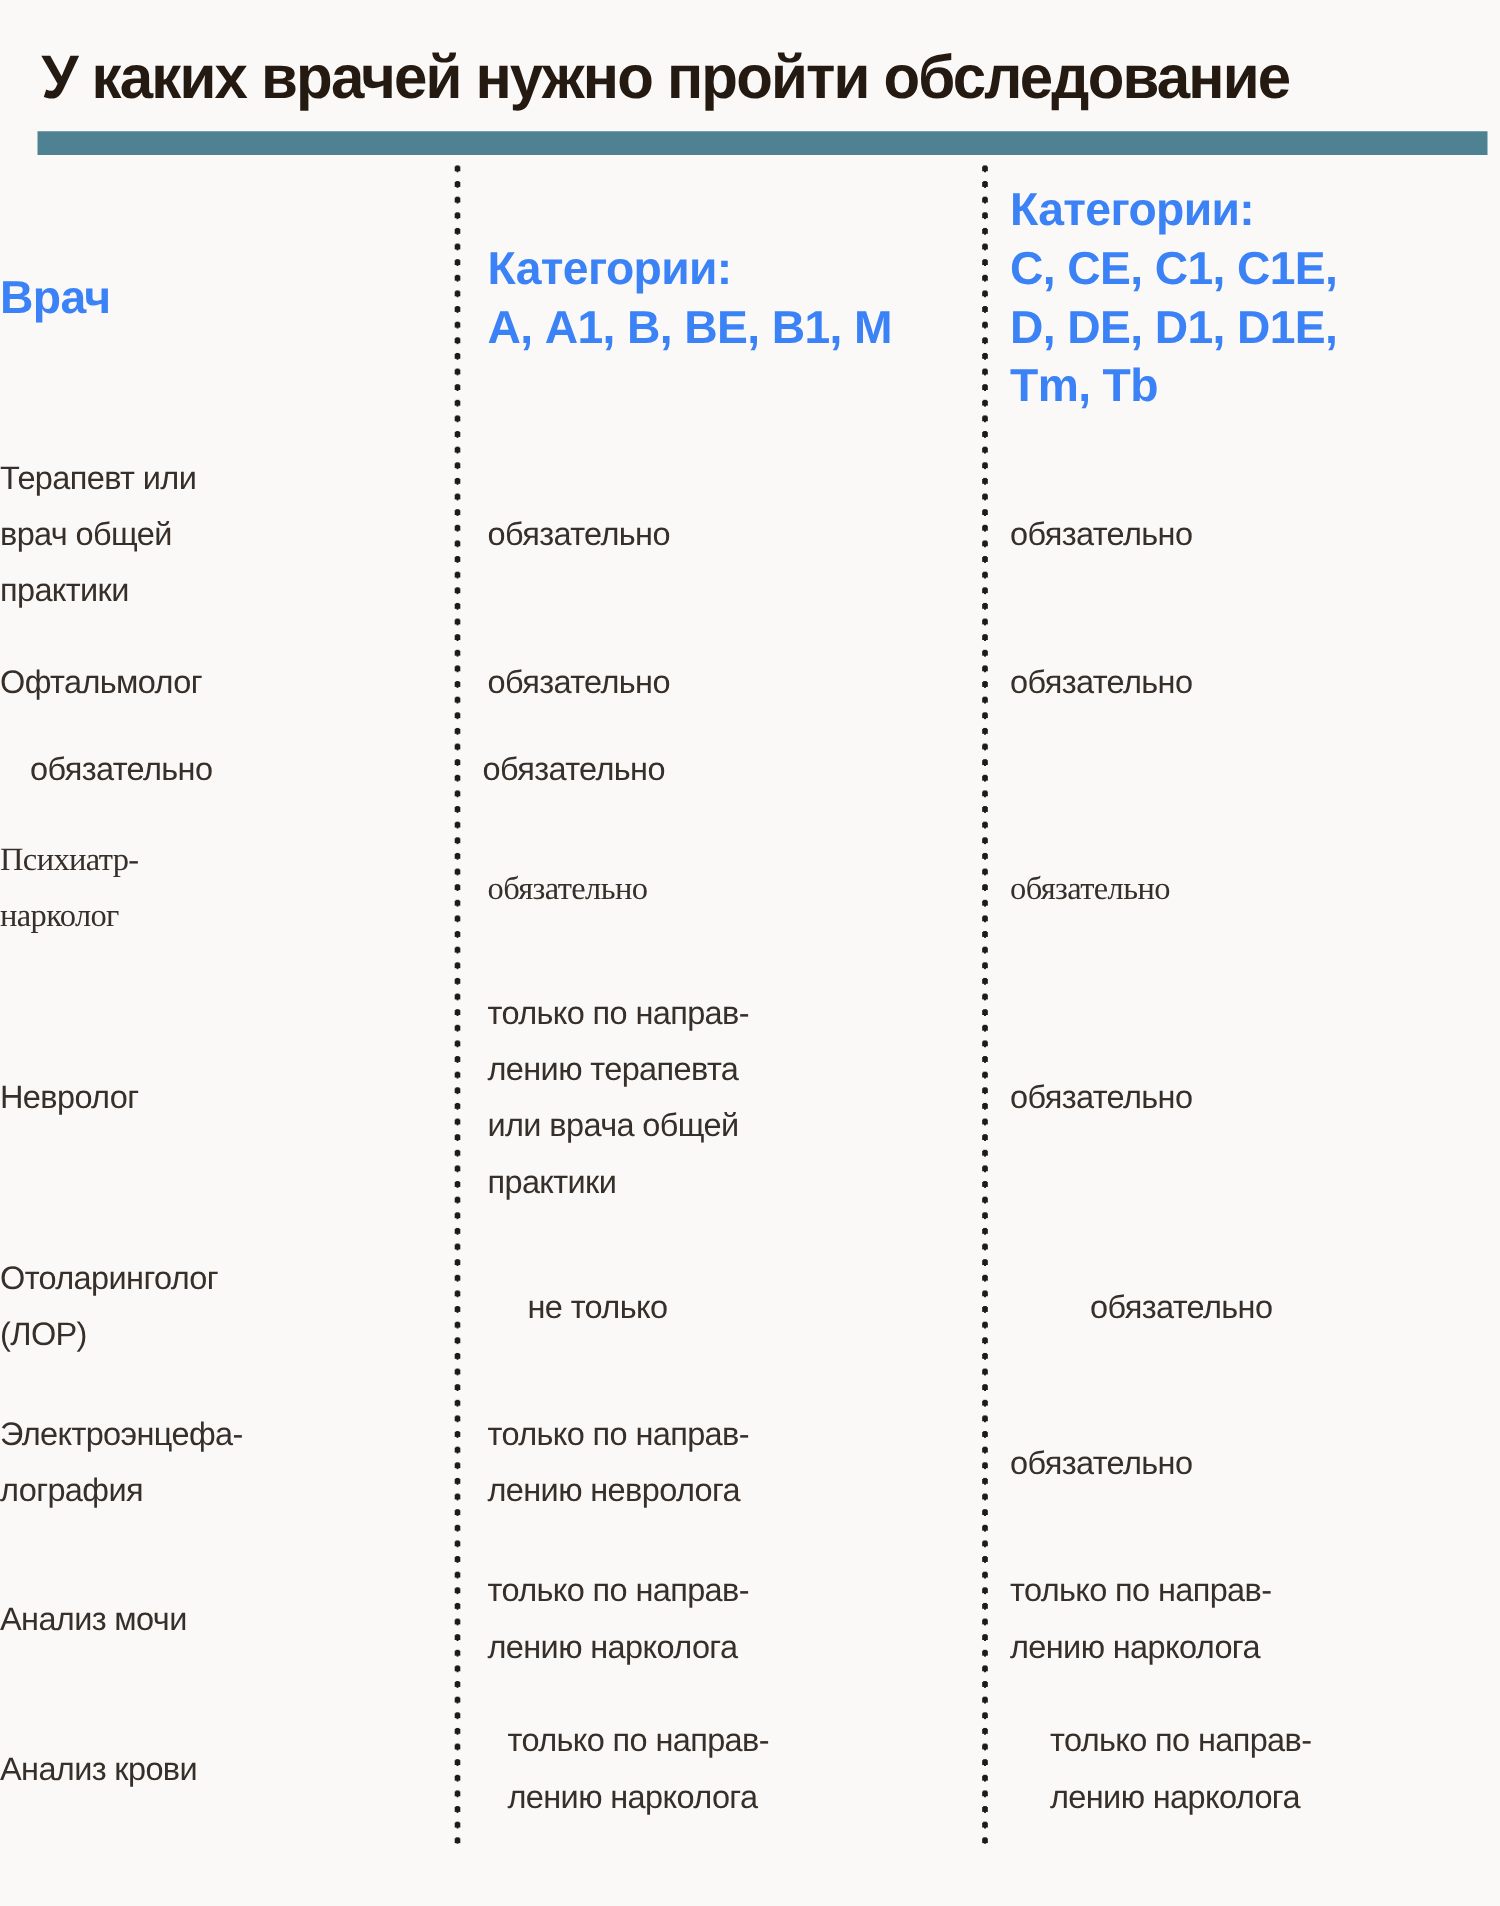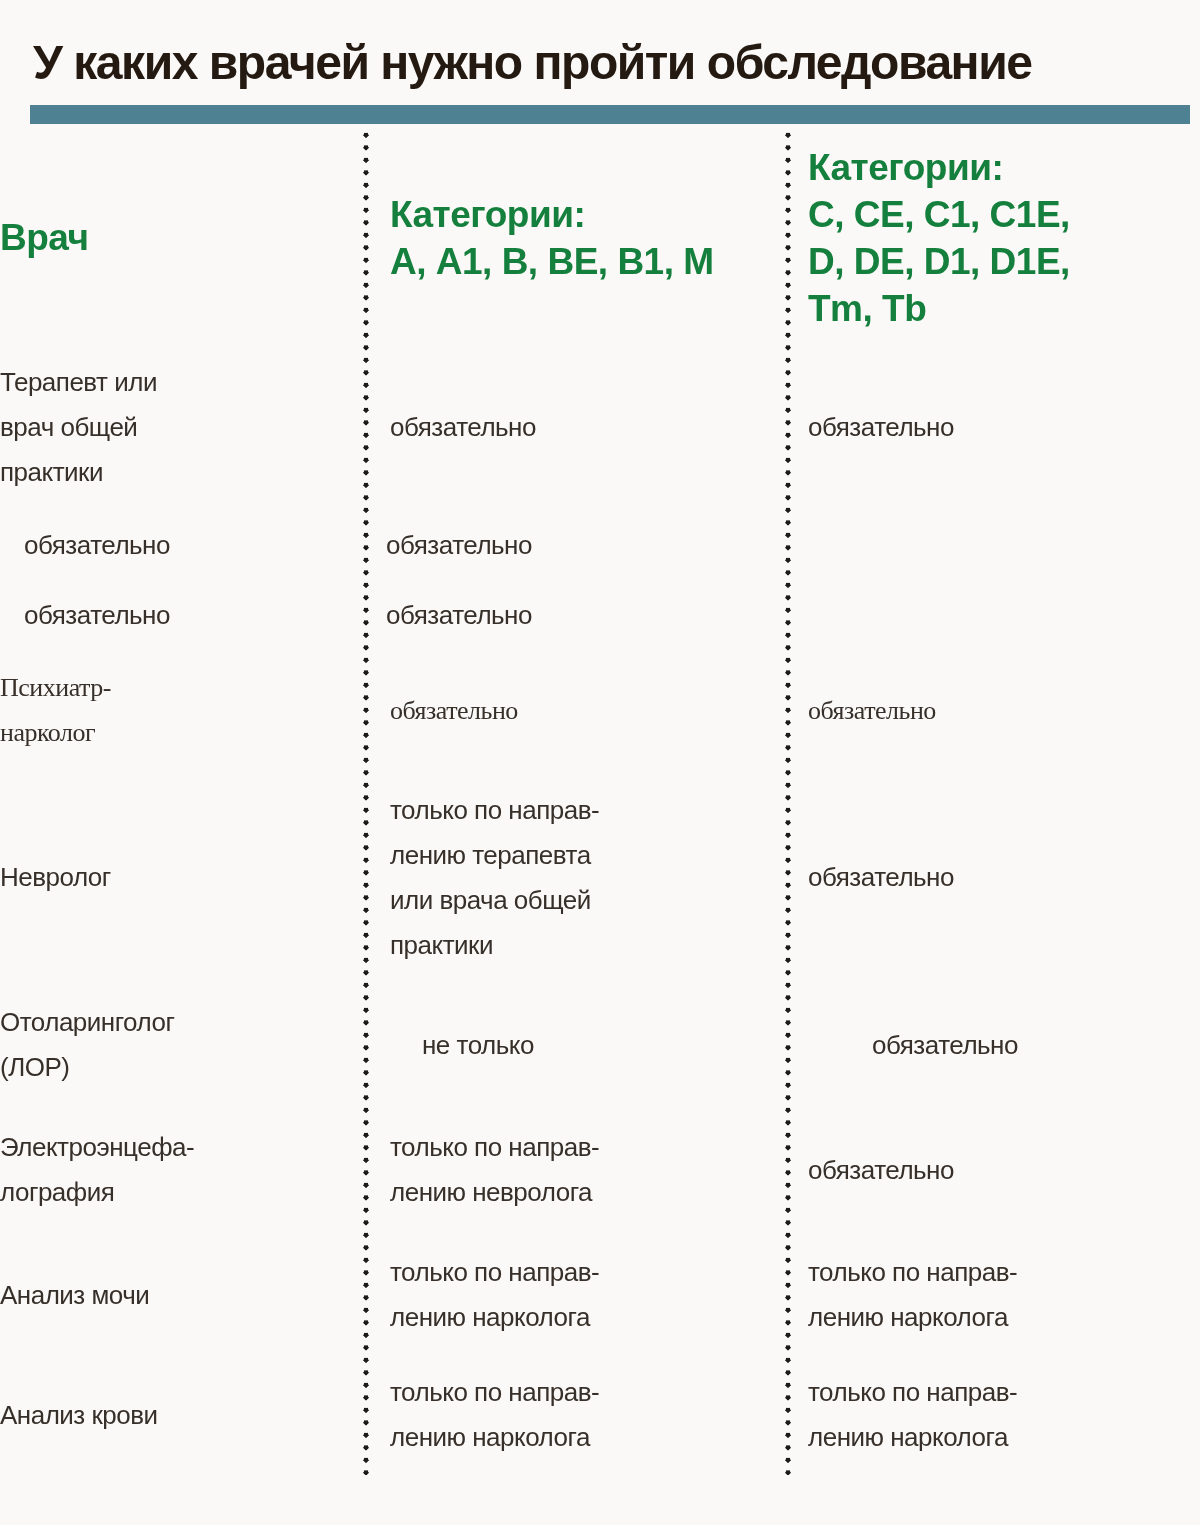--- a/index.html
+++ b/index.html
@@ -68,32 +68,32 @@
     letter-spacing: -0.5px;
   }
   .cell.c1 { padding-right: 14px; }
   .cell.c2 { padding-left: 24px; padding-right: 14px; }
   .cell.c3 { padding-left: 20px; padding-right: 10px; }
   .header-row .cell {
     font-weight: 700;
     font-size: 37px;
     line-height: 47px;
     letter-spacing: -0.5px;
-    color: #15803d;
+    color: #3b82f6;
   }
   .hdr { min-height: 215px; }
   .r0 { min-height: 165px; }
   .r1 { min-height: 70px; }
   .r2 { min-height: 70px; }
   .r3 { min-height: 120px; font-family: Liberation Serif, serif; }
   .r4 { min-height: 215px; }
   .r5 { min-height: 120px; gap: 32px; }
   .r6 { min-height: 130px; }
   .r7 { min-height: 120px; }
-  .r8 { min-height: 120px; }
+  .r8 { min-height: 120px; gap: 16px; }
 </style>
 </head>
 <body style="background: rgb(251, 249, 247);">
 
 <div class="page">
 
   <div class="title">У каких врачей нужно пройти обследование</div>
 
   <div class="accent-bar" style="background: rgb(78, 129, 146);"></div>
 
@@ -113,20 +113,21 @@
 
     <div class="row r0">
       <div class="cell c1">Терапевт или
 врач общей
 практики</div>
       <div class="cell c2">обязательно</div>
       <div class="cell c3">обязательно</div>
     </div>
 
     <div class="row r1">
+      <div class="cell c1">Офтальмолог</div>
       <div class="cell c2">обязательно</div>
       <div class="cell c3">обязательно</div>
     </div>
 
     <div class="row r2">
       <div class="cell c2">обязательно</div>
       <div class="cell c3">обязательно</div>
     </div>
 
     <div class="row r3">

